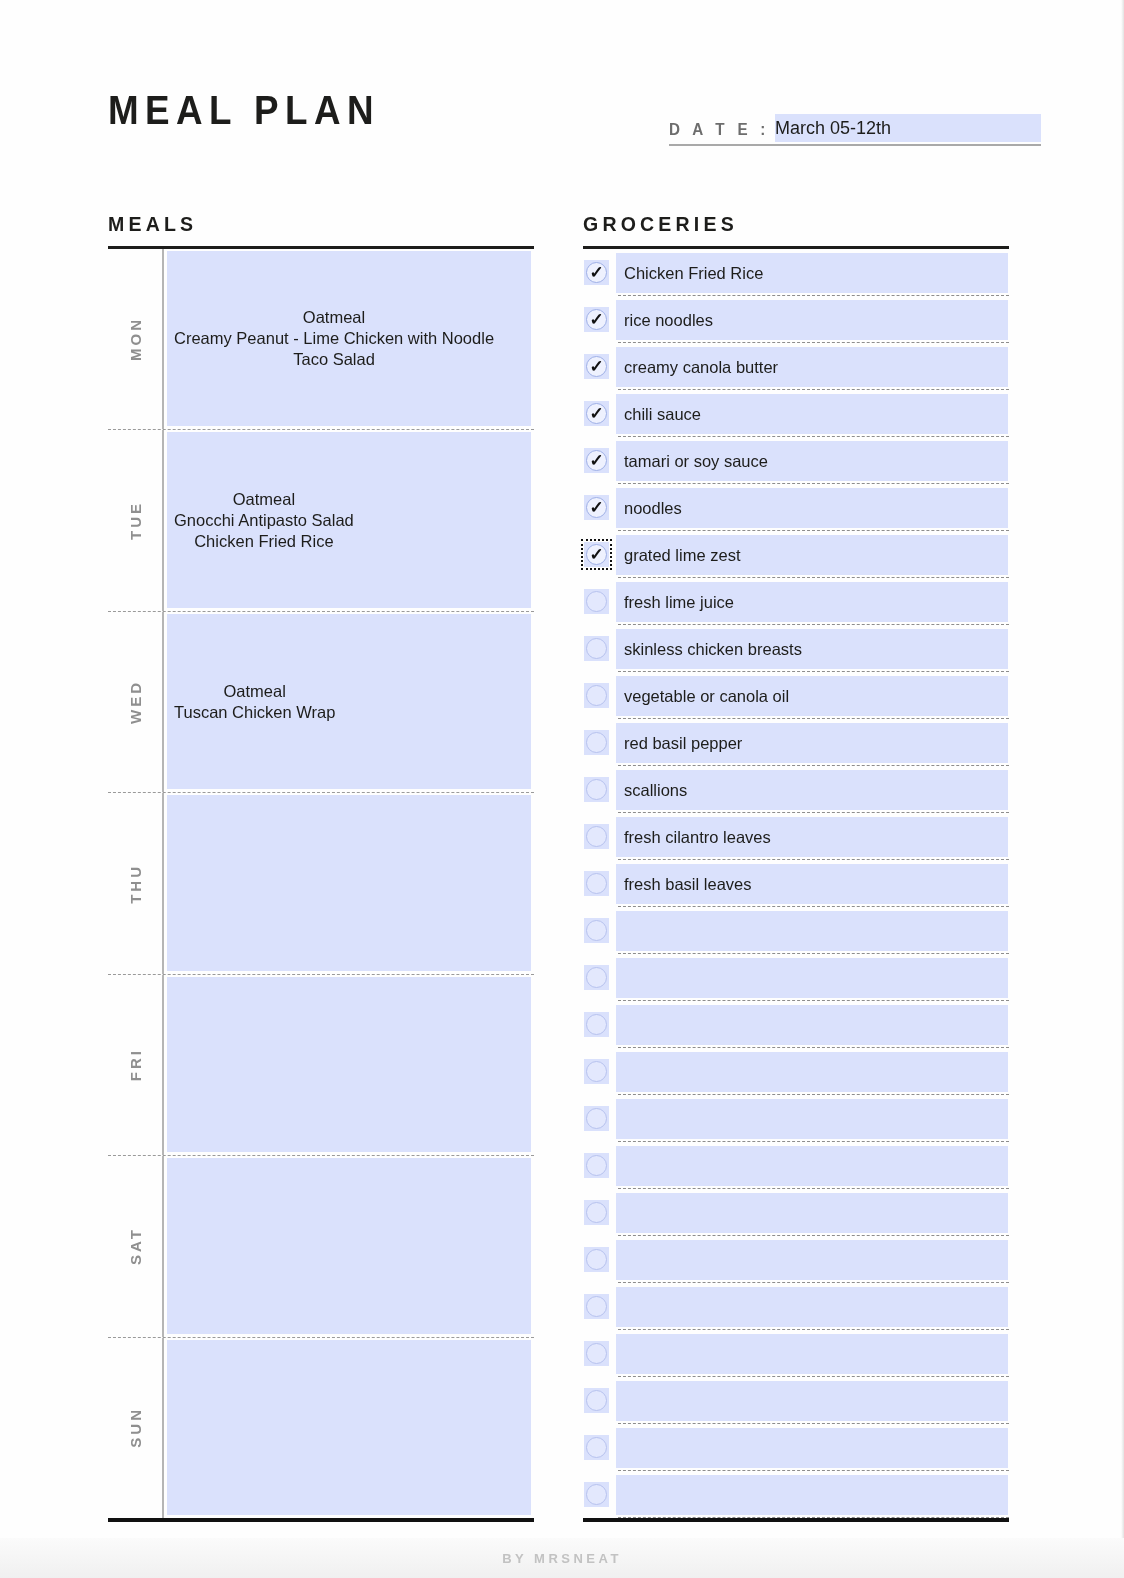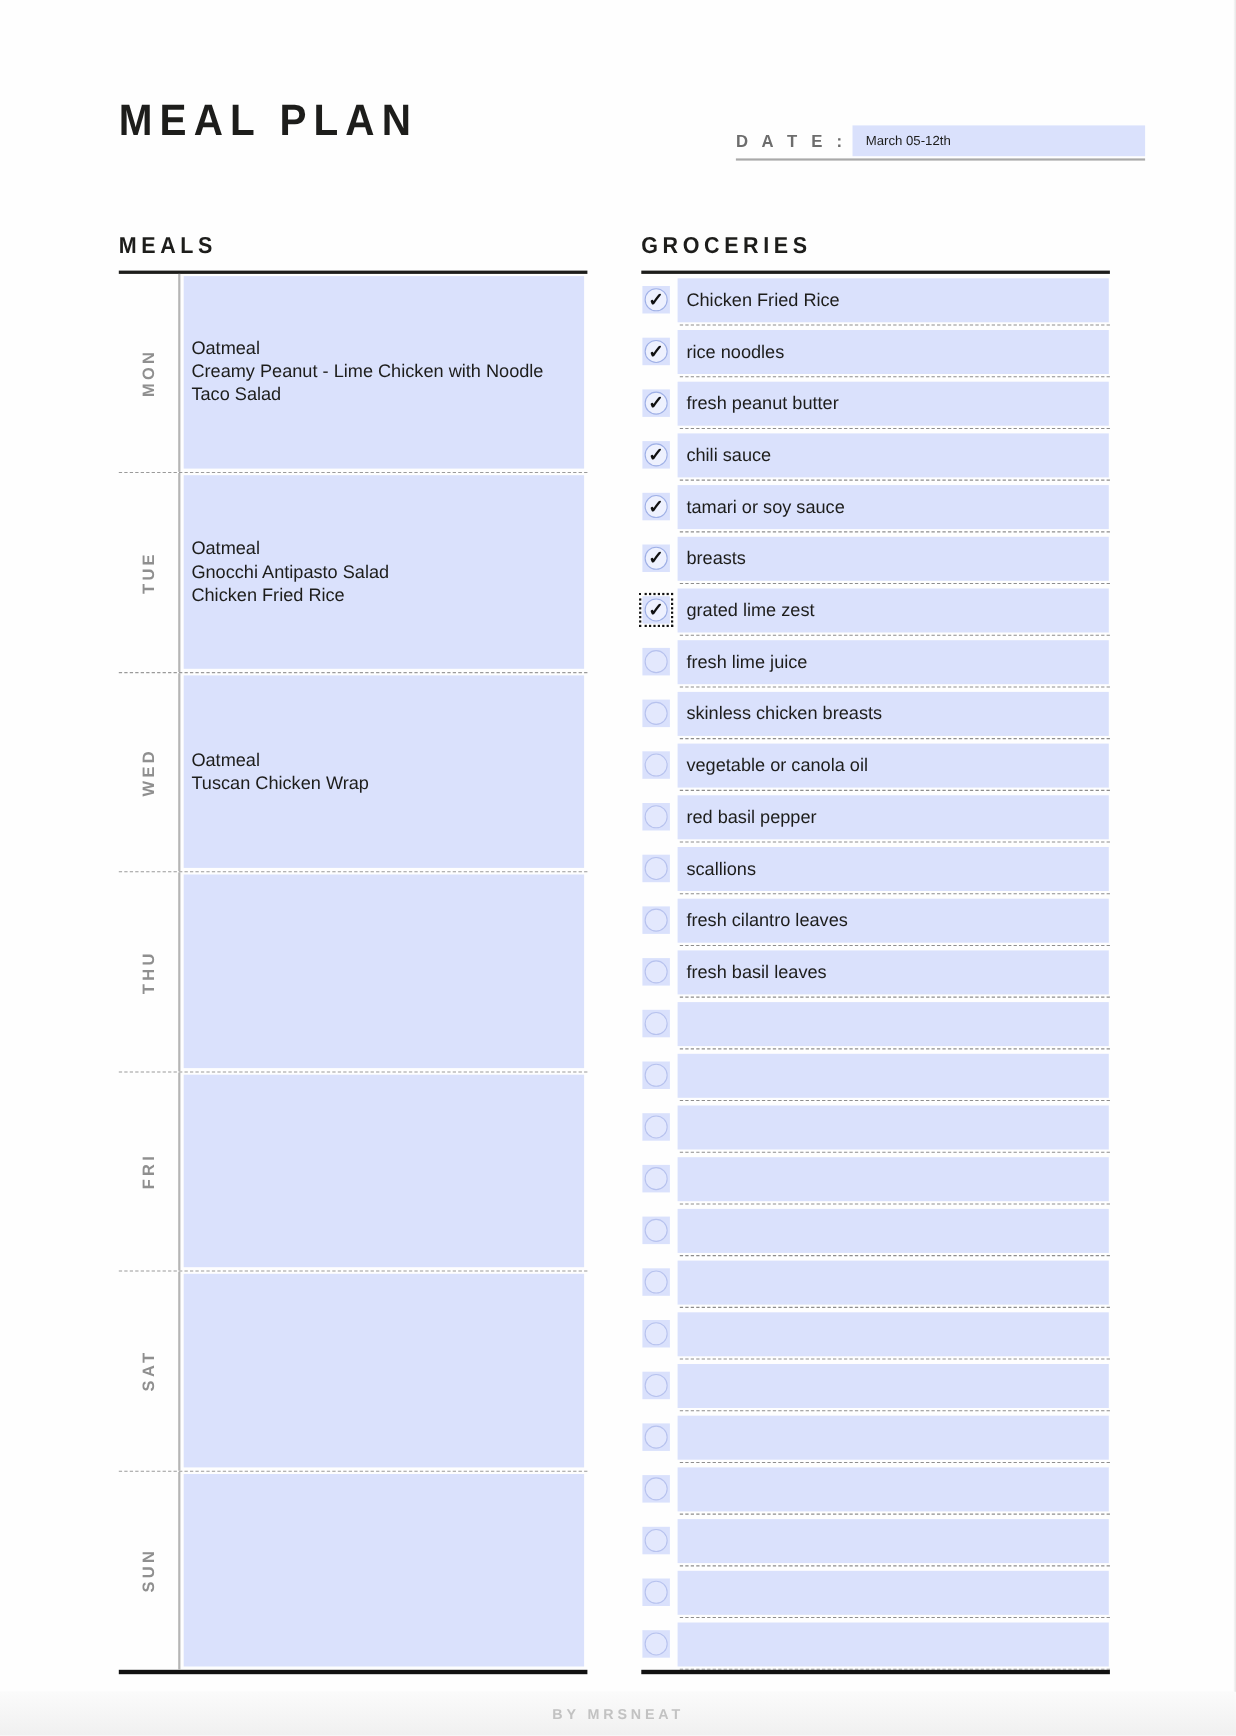--- a/index.html
+++ b/index.html
@@ -75,25 +75,25 @@
     letter-spacing: 4.5px;
     color: #6d6d6d;
     white-space: nowrap;
     padding-bottom: 3px;
     transform: scaleX(0.95);
     transform-origin: left bottom;
   }
   .date-field {
     flex: 1;
     background: #dae1fc;
-    font-size: 12px;
+    font-size: 18px;
     color: #1d1d1b;
     line-height: 28px;
     height: 28px;
-    padding-left: 12px;
+    padding-left: 0;
     white-space: nowrap;
     overflow: hidden;
     border: none;
     font-family: "Liberation Sans", sans-serif;
   }
 
   
   .sec-head {
     position: absolute;
     font-size: 21px;
@@ -154,20 +154,21 @@
     font-family: "Liberation Sans Narrow", "Liberation Sans", sans-serif;
   }
 
   .meal-field {
     flex: 1;
     margin: 2px 3px 3px 3px;
     background: #dae1fc;
     display: flex;
     align-items: center;
     padding: 0 0 0 7px;
+    text-align: center;
   }
   .meal-text {
     font-size: 16.5px;
     line-height: 21px;
     color: #1d1d1b;
     white-space: pre-line;
   }
 
   
   .groc-col {
@@ -374,21 +375,21 @@
             <span class="groc-text">rice noodles</span>
           </div>
         </div>
         <div class="groc-row">
           <div class="cb checked">
             <div class="disc">
               <span class="tick">✓</span>
             </div>
           </div>
           <div class="groc-field">
-            <span class="groc-text">fresh peanut butter</span>
+            <span class="groc-text">creamy canola butter</span>
           </div>
         </div>
         <div class="groc-row">
           <div class="cb checked">
             <div class="disc">
               <span class="tick">✓</span>
             </div>
           </div>
           <div class="groc-field">
             <span class="groc-text">chili sauce</span>
@@ -404,21 +405,21 @@
             <span class="groc-text">tamari or soy sauce</span>
           </div>
         </div>
         <div class="groc-row">
           <div class="cb checked">
             <div class="disc">
               <span class="tick">✓</span>
             </div>
           </div>
           <div class="groc-field">
-            <span class="groc-text">breasts</span>
+            <span class="groc-text">noodles</span>
           </div>
         </div>
         <div class="groc-row">
           <div class="cb checked focused">
             <div class="disc">
               <span class="tick">✓</span>
             </div>
           </div>
           <div class="groc-field">
             <span class="groc-text">grated lime zest</span>

